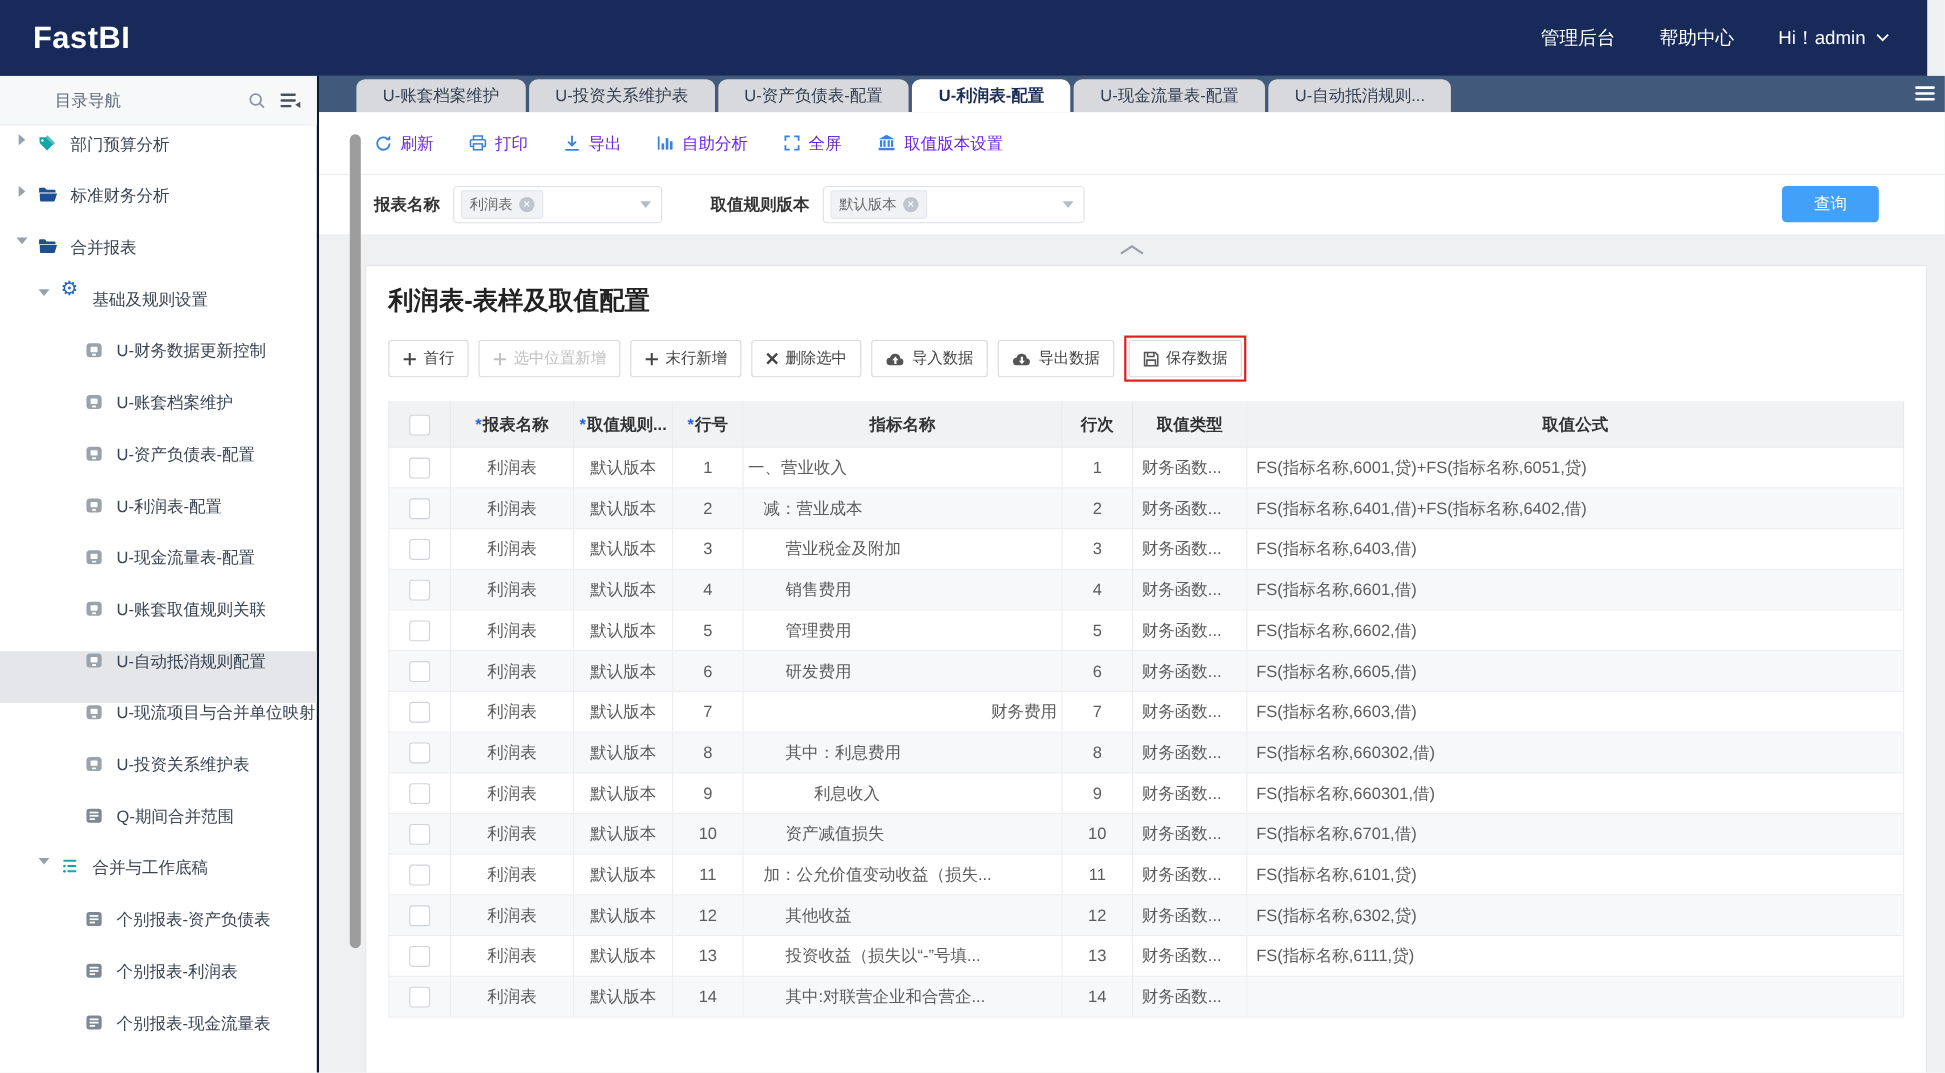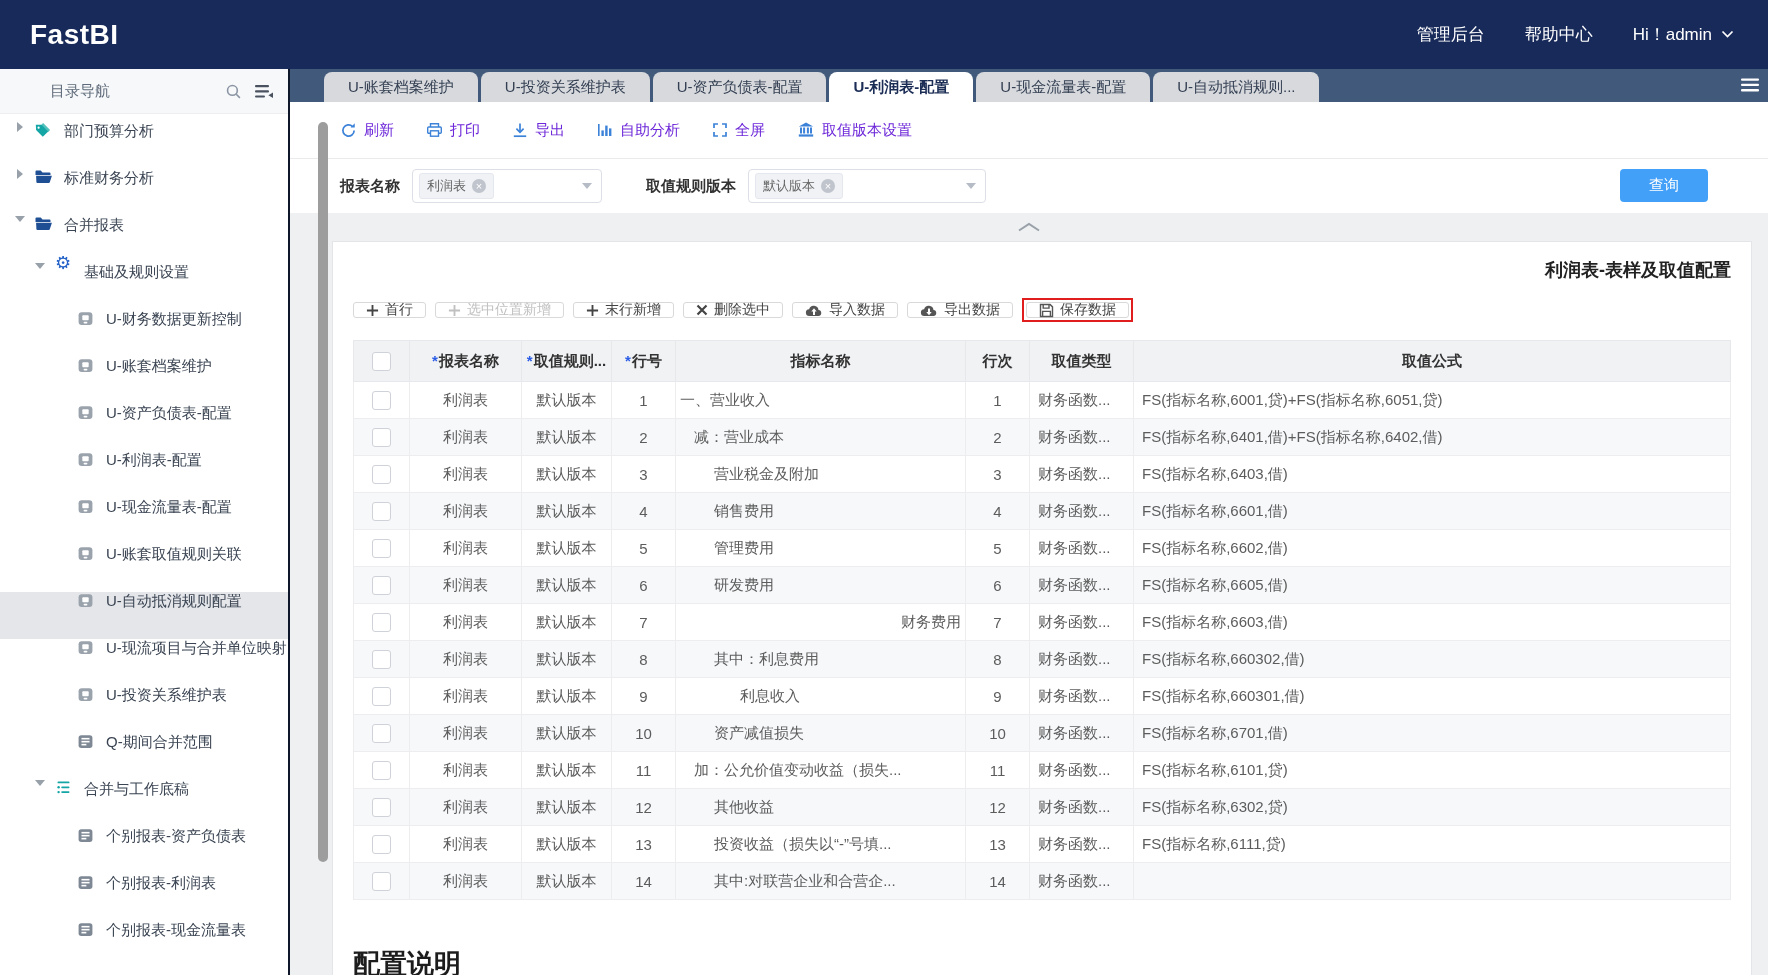--- a/index.html
+++ b/index.html
@@ -1,21 +1,21 @@
 <!DOCTYPE html>
 <html><head>
 <meta charset="utf-8">
 <style>
   html,body{margin:0;padding:0}
   body{width:1768px;height:975px;position:relative;overflow:hidden;background:#eef0f2;
        font-family:"Liberation Sans","DejaVu Sans",sans-serif;}
   .icn{display:inline-flex;align-items:center;justify-content:center;line-height:0}
 
   
-  .navbar{position:absolute;top:0;left:0;right:0;height:69px;background:#182a5a;display:flex;align-items:center;color:#fff;z-index:5}
+  .navbar{position:absolute;top:0;left:0;right:16px;height:69px;background:#182a5a;display:flex;align-items:center;color:#fff;z-index:5}
   .brand{font-size:28px;font-weight:bold;margin-left:30px;letter-spacing:.5px}
   .nav-right{margin-left:auto;display:flex;align-items:center;gap:40px;margin-right:34px;font-size:17px}
   .nav-link{cursor:pointer}
   .nav-user{display:flex;align-items:center;gap:9px;cursor:pointer}
 
   
   .sidebar{position:absolute;top:69px;left:0;width:290px;bottom:0;background:#fff;border-right:2px solid #0f172a;box-sizing:border-box;z-index:4}
   .sb-head{height:44px;display:flex;align-items:center;background:#f7f8fa;border-bottom:1px solid #eeeef2}
   .sb-title{margin-left:50px;font-size:15px;color:#5f6b7a}
   .sb-icons{margin-left:auto;margin-right:14px;display:flex;gap:12px;align-items:center}
@@ -43,23 +43,23 @@
   .fselect{height:34px;box-sizing:border-box;border:1px solid #dcdfe6;border-radius:4px;background:#fff;display:flex;align-items:center;padding:0 28px 0 6px;position:relative;margin-left:12px;cursor:pointer}
   .fsel-caret{position:absolute;right:9px;top:13px;width:0;height:0;border-top:6px solid #b6bcc6;border-left:5px solid transparent;border-right:5px solid transparent}
   .chip{background:#f0f2f5;border:1px solid #e4e7ed;border-radius:3px;height:24px;display:flex;align-items:center;padding:0 7px;font-size:13px;color:#666;gap:6px}
   .chip-x{width:14px;height:14px;border-radius:50%;background:#c0c4cc;color:#fff;font-size:11px;display:flex;align-items:center;justify-content:center;cursor:pointer;line-height:1}
   .search-btn{position:absolute;right:60px;top:10px;width:88px;height:33px;background:#42a0f8;color:#fff;font-size:15px;border:none;border-radius:4px;cursor:pointer}
   .band{height:28px;display:flex;justify-content:center;align-items:center}
   .vscroll{position:absolute;left:28px;top:20px;width:10px;height:740px;background:#9d9d9d;border-radius:6px;cursor:grab;z-index:3}
 
   
   .panel{margin:0 16px 0 42px;background:#fff;border:1px solid #e3e5e9;padding:10px 20px 40px;min-height:800px;box-sizing:border-box}
-  .ptitle{text-align:right;font-size:18px;font-weight:bold;color:#222;margin-top:6px}
+  .ptitle{text-align:left;font-size:23px;font-weight:bold;color:#222;margin-top:6px}
   .actions{display:flex;gap:9px;margin-top:16px;align-items:center}
-  .abtn{height:16px;border:1px solid #d9d9d9;background:#fff;border-radius:3px;display:flex;align-items:center;gap:6px;padding:0 12px;font-size:14px;color:#444;cursor:pointer;white-space:nowrap}
+  .abtn{height:34px;border:1px solid #d9d9d9;background:#fff;border-radius:3px;display:flex;align-items:center;gap:6px;padding:0 12px;font-size:14px;color:#444;cursor:pointer;white-space:nowrap}
   .abtn.disabled{color:#c0c0c0;cursor:default}
   .abtn.disabled svg path{fill:#c0c0c0}
   .hlwrap{border:2px solid #e01e1e;padding:2px;display:inline-flex}
   table{border-collapse:collapse;table-layout:fixed;width:100%;margin-top:18px}
   th{background:#f1f2f4;height:38px;font-size:15px;color:#333;border:1px solid #e7e8ec;font-weight:bold;white-space:nowrap;overflow:hidden}
   td{height:37px;font-size:15px;color:#5c5c5c;border:1px solid #ededf0;text-align:center;overflow:hidden;white-space:nowrap;padding:0 4px;box-sizing:border-box}
   tr.zebra td{background:#f7f8fa}
   td.lft{text-align:left}
   .req{color:#2b5ce6;margin-right:1px}
   .cbx{width:17px;height:17px;border:1px solid #cfd2d8;border-radius:3px;background:#fff;display:inline-block;vertical-align:middle;cursor:pointer}

